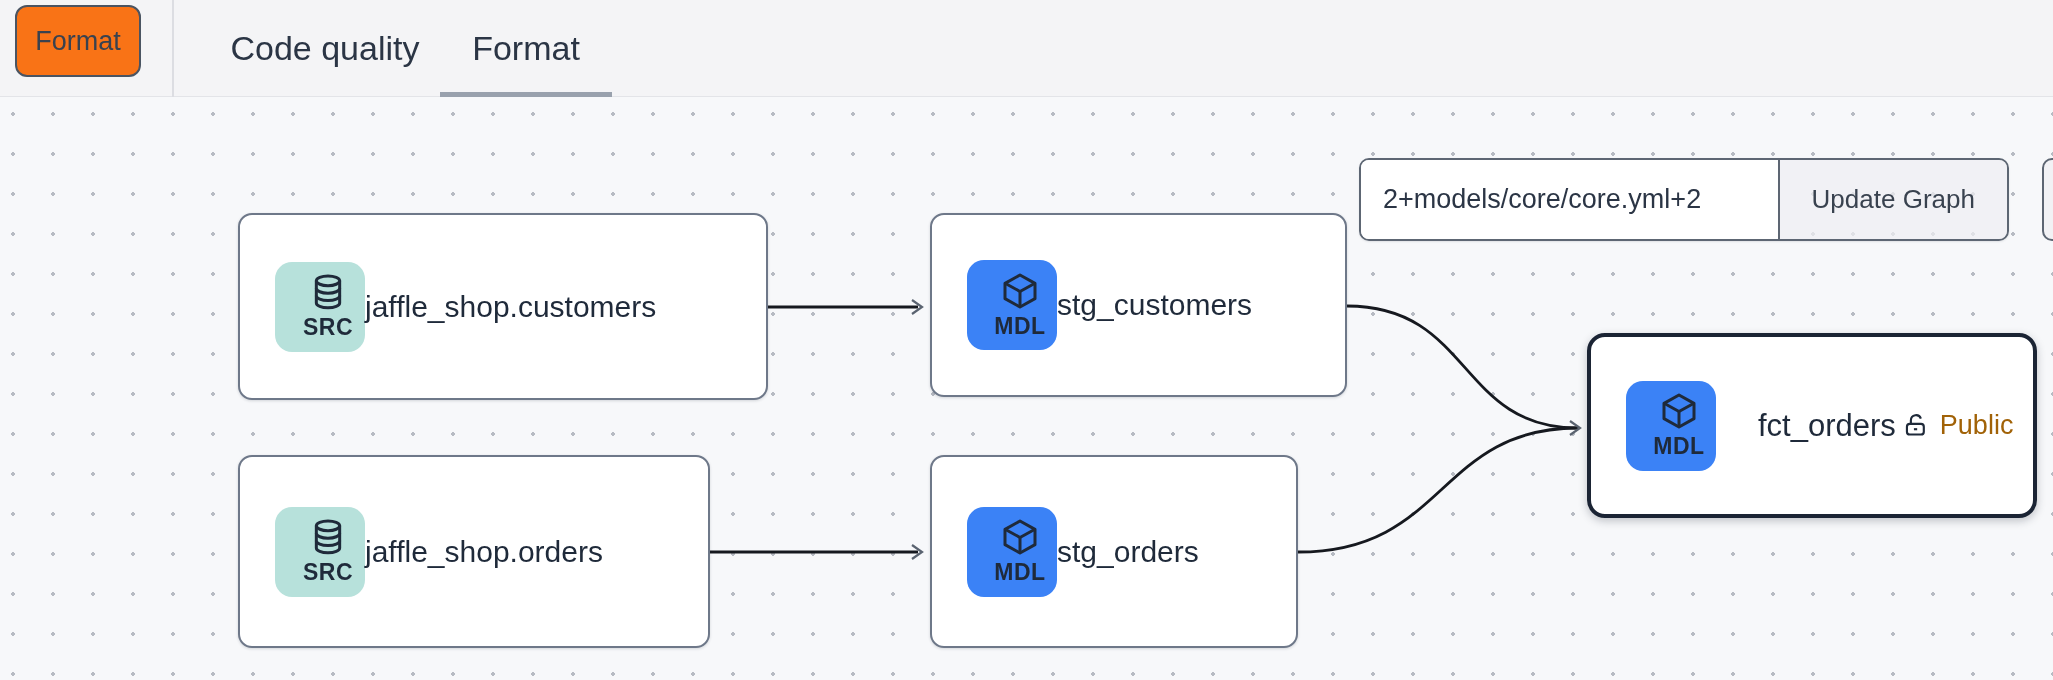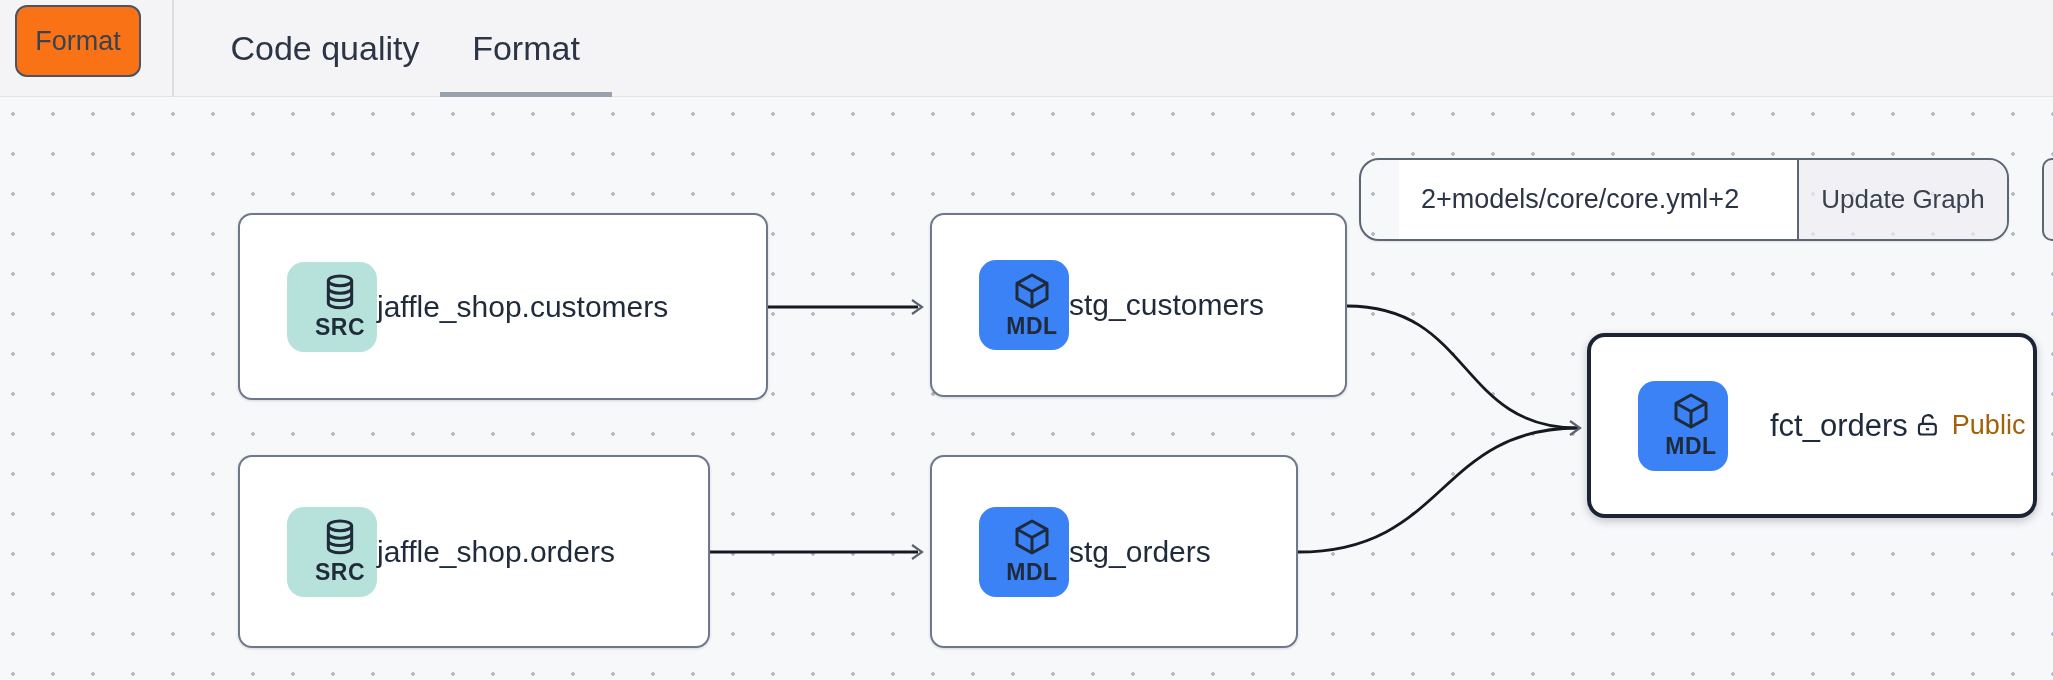--- a/index.html
+++ b/index.html
@@ -30,35 +30,35 @@
   .edges-svg { position:absolute; left:0; top:0; width:2053px; height:583px; }
   .edge { stroke:#16191f; stroke-width:2.8; fill:none; }
   .arrowhead { stroke:#5a6370; stroke-width:2.2; fill:none; }
 
   
   .node { position:absolute; background:#ffffff; border:2px solid #6e7889;
     border-radius:14px; display:flex; align-items:center; cursor:pointer;
     box-shadow:0 1px 3px rgba(27,36,52,.16); }
   .node.selected { border:4px solid #1b2434; border-radius:18px;
     box-shadow:0 3px 8px rgba(27,36,52,.25); }
-  .badge { width:90px; height:90px; border-radius:17px; margin-left:47px;
+  .badge { width:90px; height:90px; border-radius:17px; margin-left:35px;
     flex:0 0 auto; display:flex; flex-direction:column; align-items:center;
     justify-content:center; gap:2px;padding-left:16px; }
   .kind-source .badge { background:#b7e1db; }
   .kind-model  .badge { background:#3b82f6; }
   .badge-label { font-size:23px; font-weight:600; color:#1f2a3a; letter-spacing:.5px; }
   .node-title { font-size:30px; color:#1f2a3a; white-space:nowrap; }
   .node-text-col { margin-left:42px; display:flex; flex-direction:row; gap:7px; }
   .node-text-col .node-title { margin-left:0; font-size:31px; }
   .access-row { display:flex; align-items:center; gap:10px; font-size:27px; color:#a16207; }
 
   
   .selector-group { position:absolute; left:1359px; top:61px; width:650px; height:83px;
-    border:2px solid #5d6673; border-radius:20px; display:flex; overflow:hidden;
-    box-shadow:0 1px 2px rgba(27,36,52,.10);padding-left:38px; }
+    border:2px solid #5d6673; border-radius:10px; display:flex; overflow:hidden;
+    box-shadow:0 1px 2px rgba(27,36,52,.10); }
   .selector-input { width:419px; height:100%; border:none; outline:none;
     background:#ffffff; font-family:"Liberation Sans", sans-serif;
     font-size:27px; color:#2b3545; padding:0 22px; }
   .update-graph-btn { width:231px; height:100%; border:none;
     border-left:2px solid #5d6673; background:rgba(238,238,242,.72);
     font-family:"Liberation Sans", sans-serif; font-size:26px; color:#39424f;
     display:flex; align-items:center; justify-content:center; cursor:pointer; }
   .partial-btn { position:absolute; left:2042px; top:61px; width:45px; height:83px;
     border:2px solid #5d6673; border-radius:10px; background:#f2f2f5; cursor:pointer; }
 

